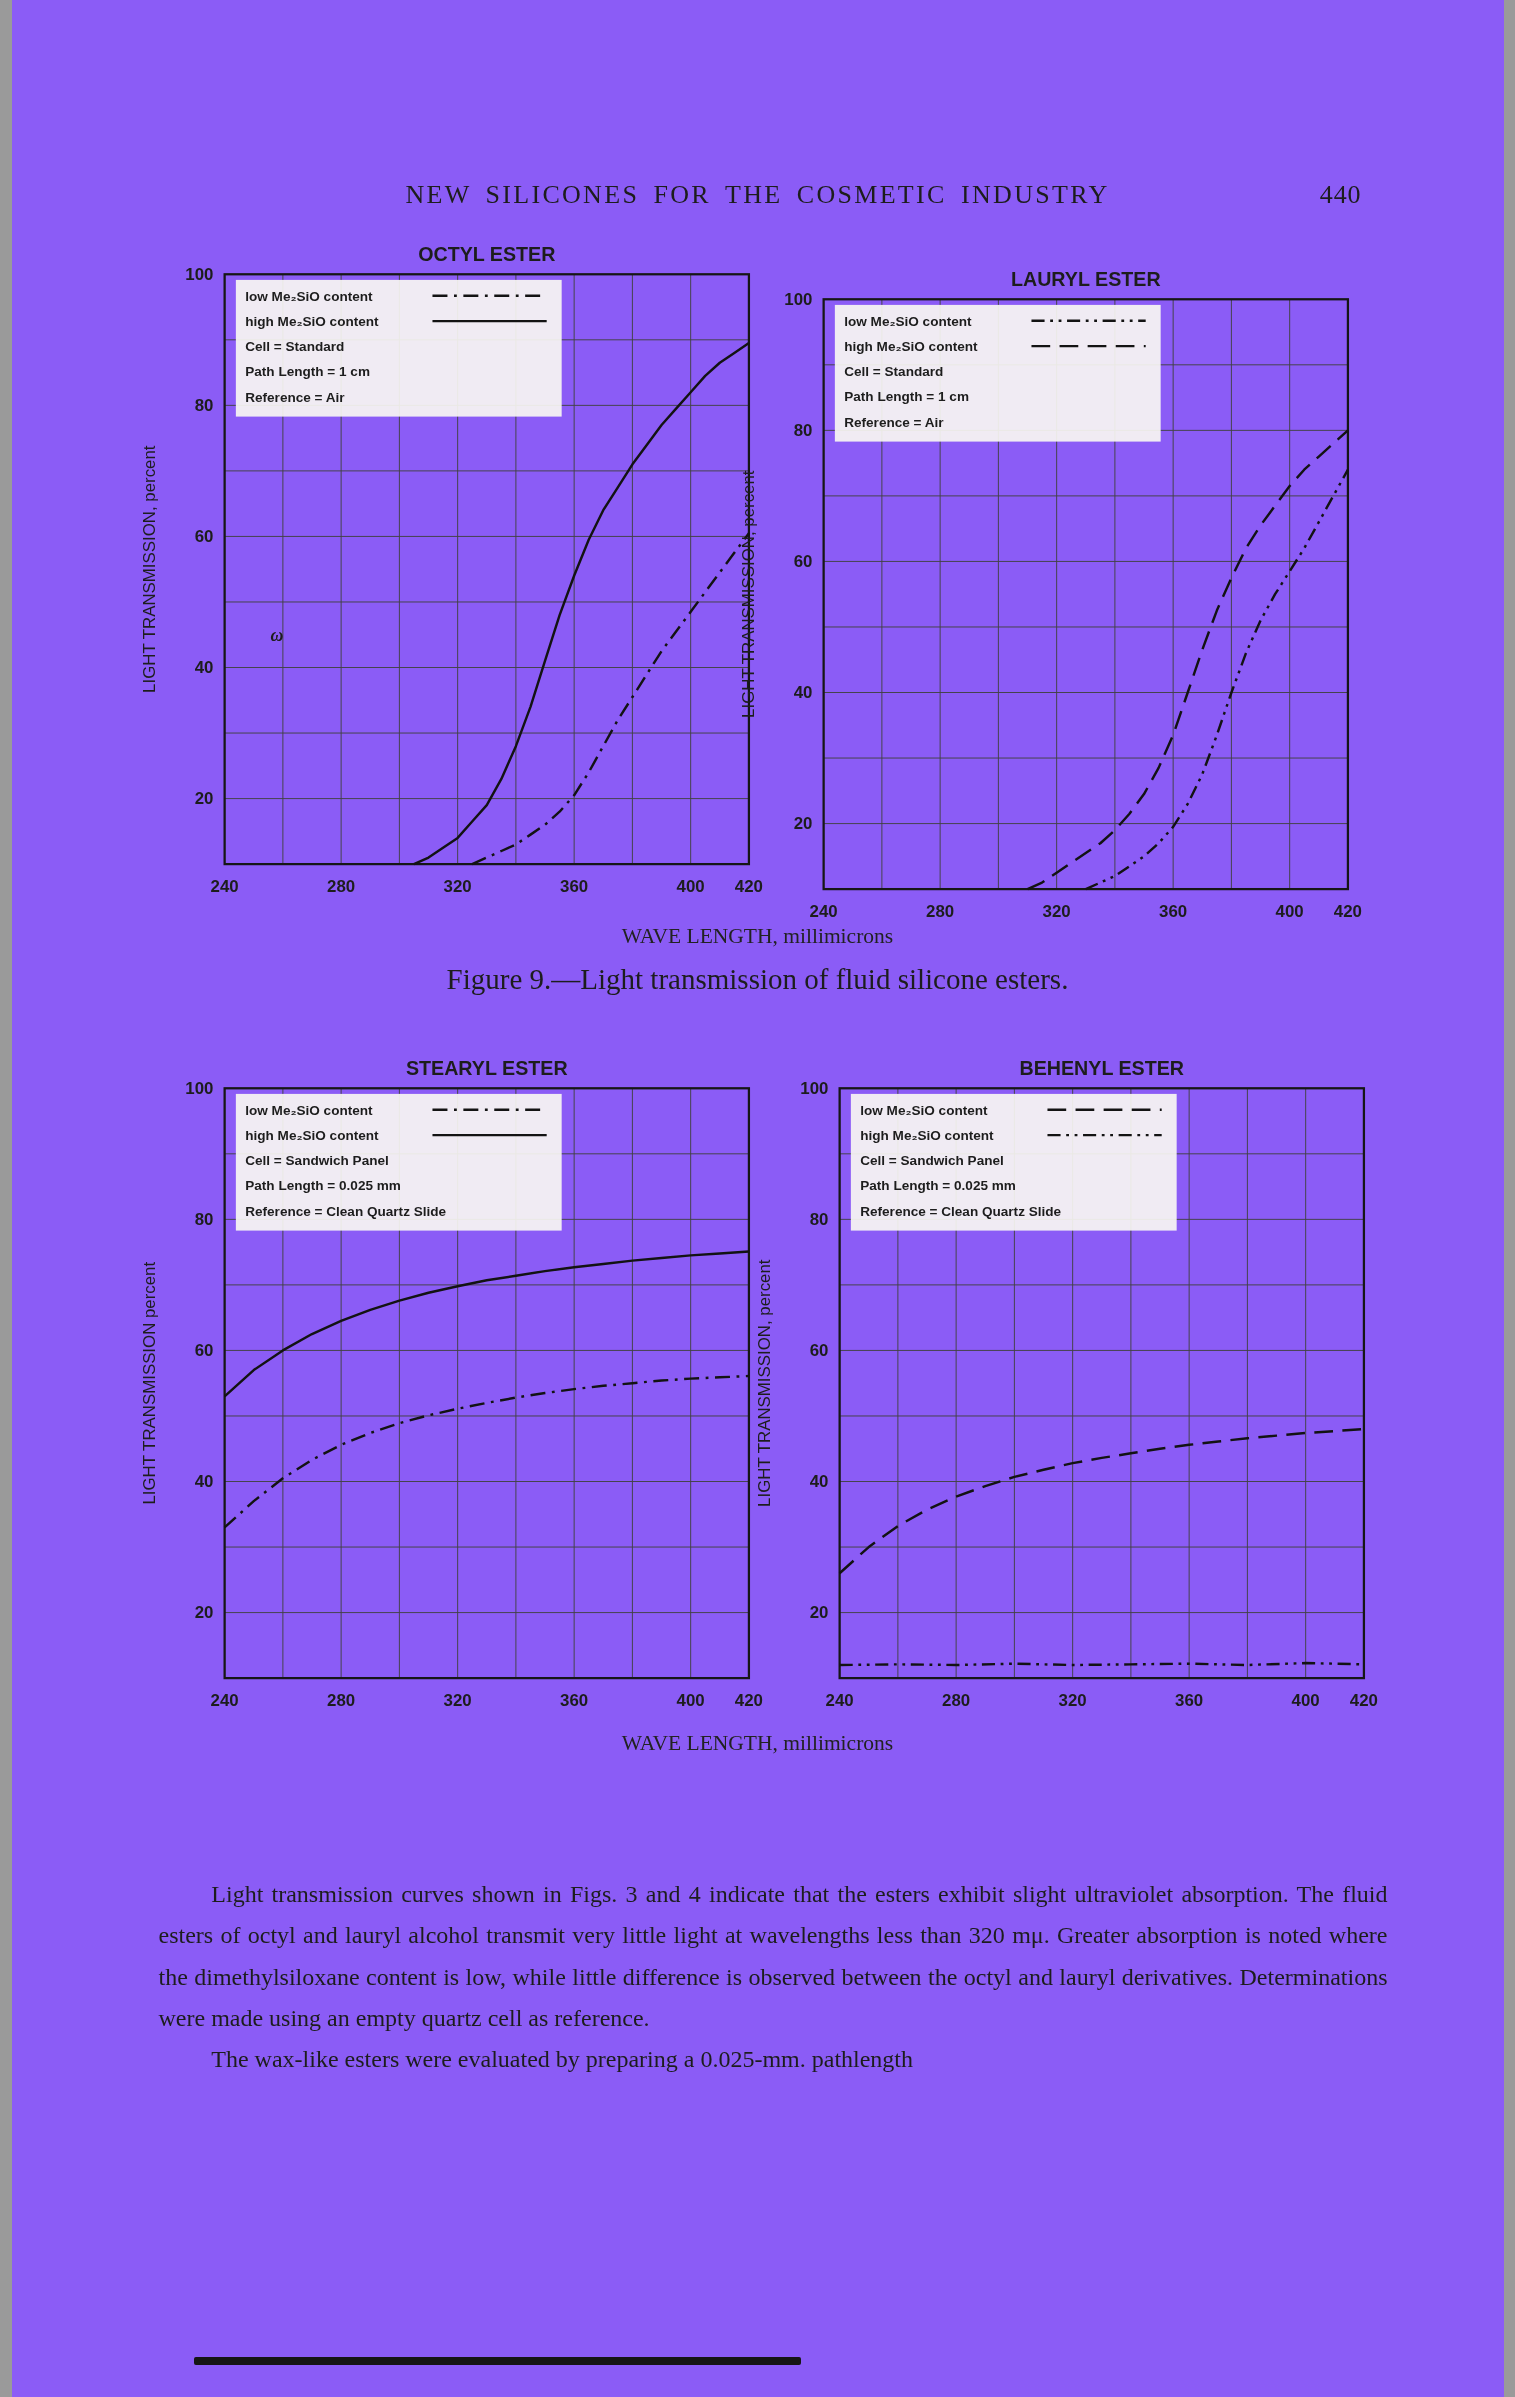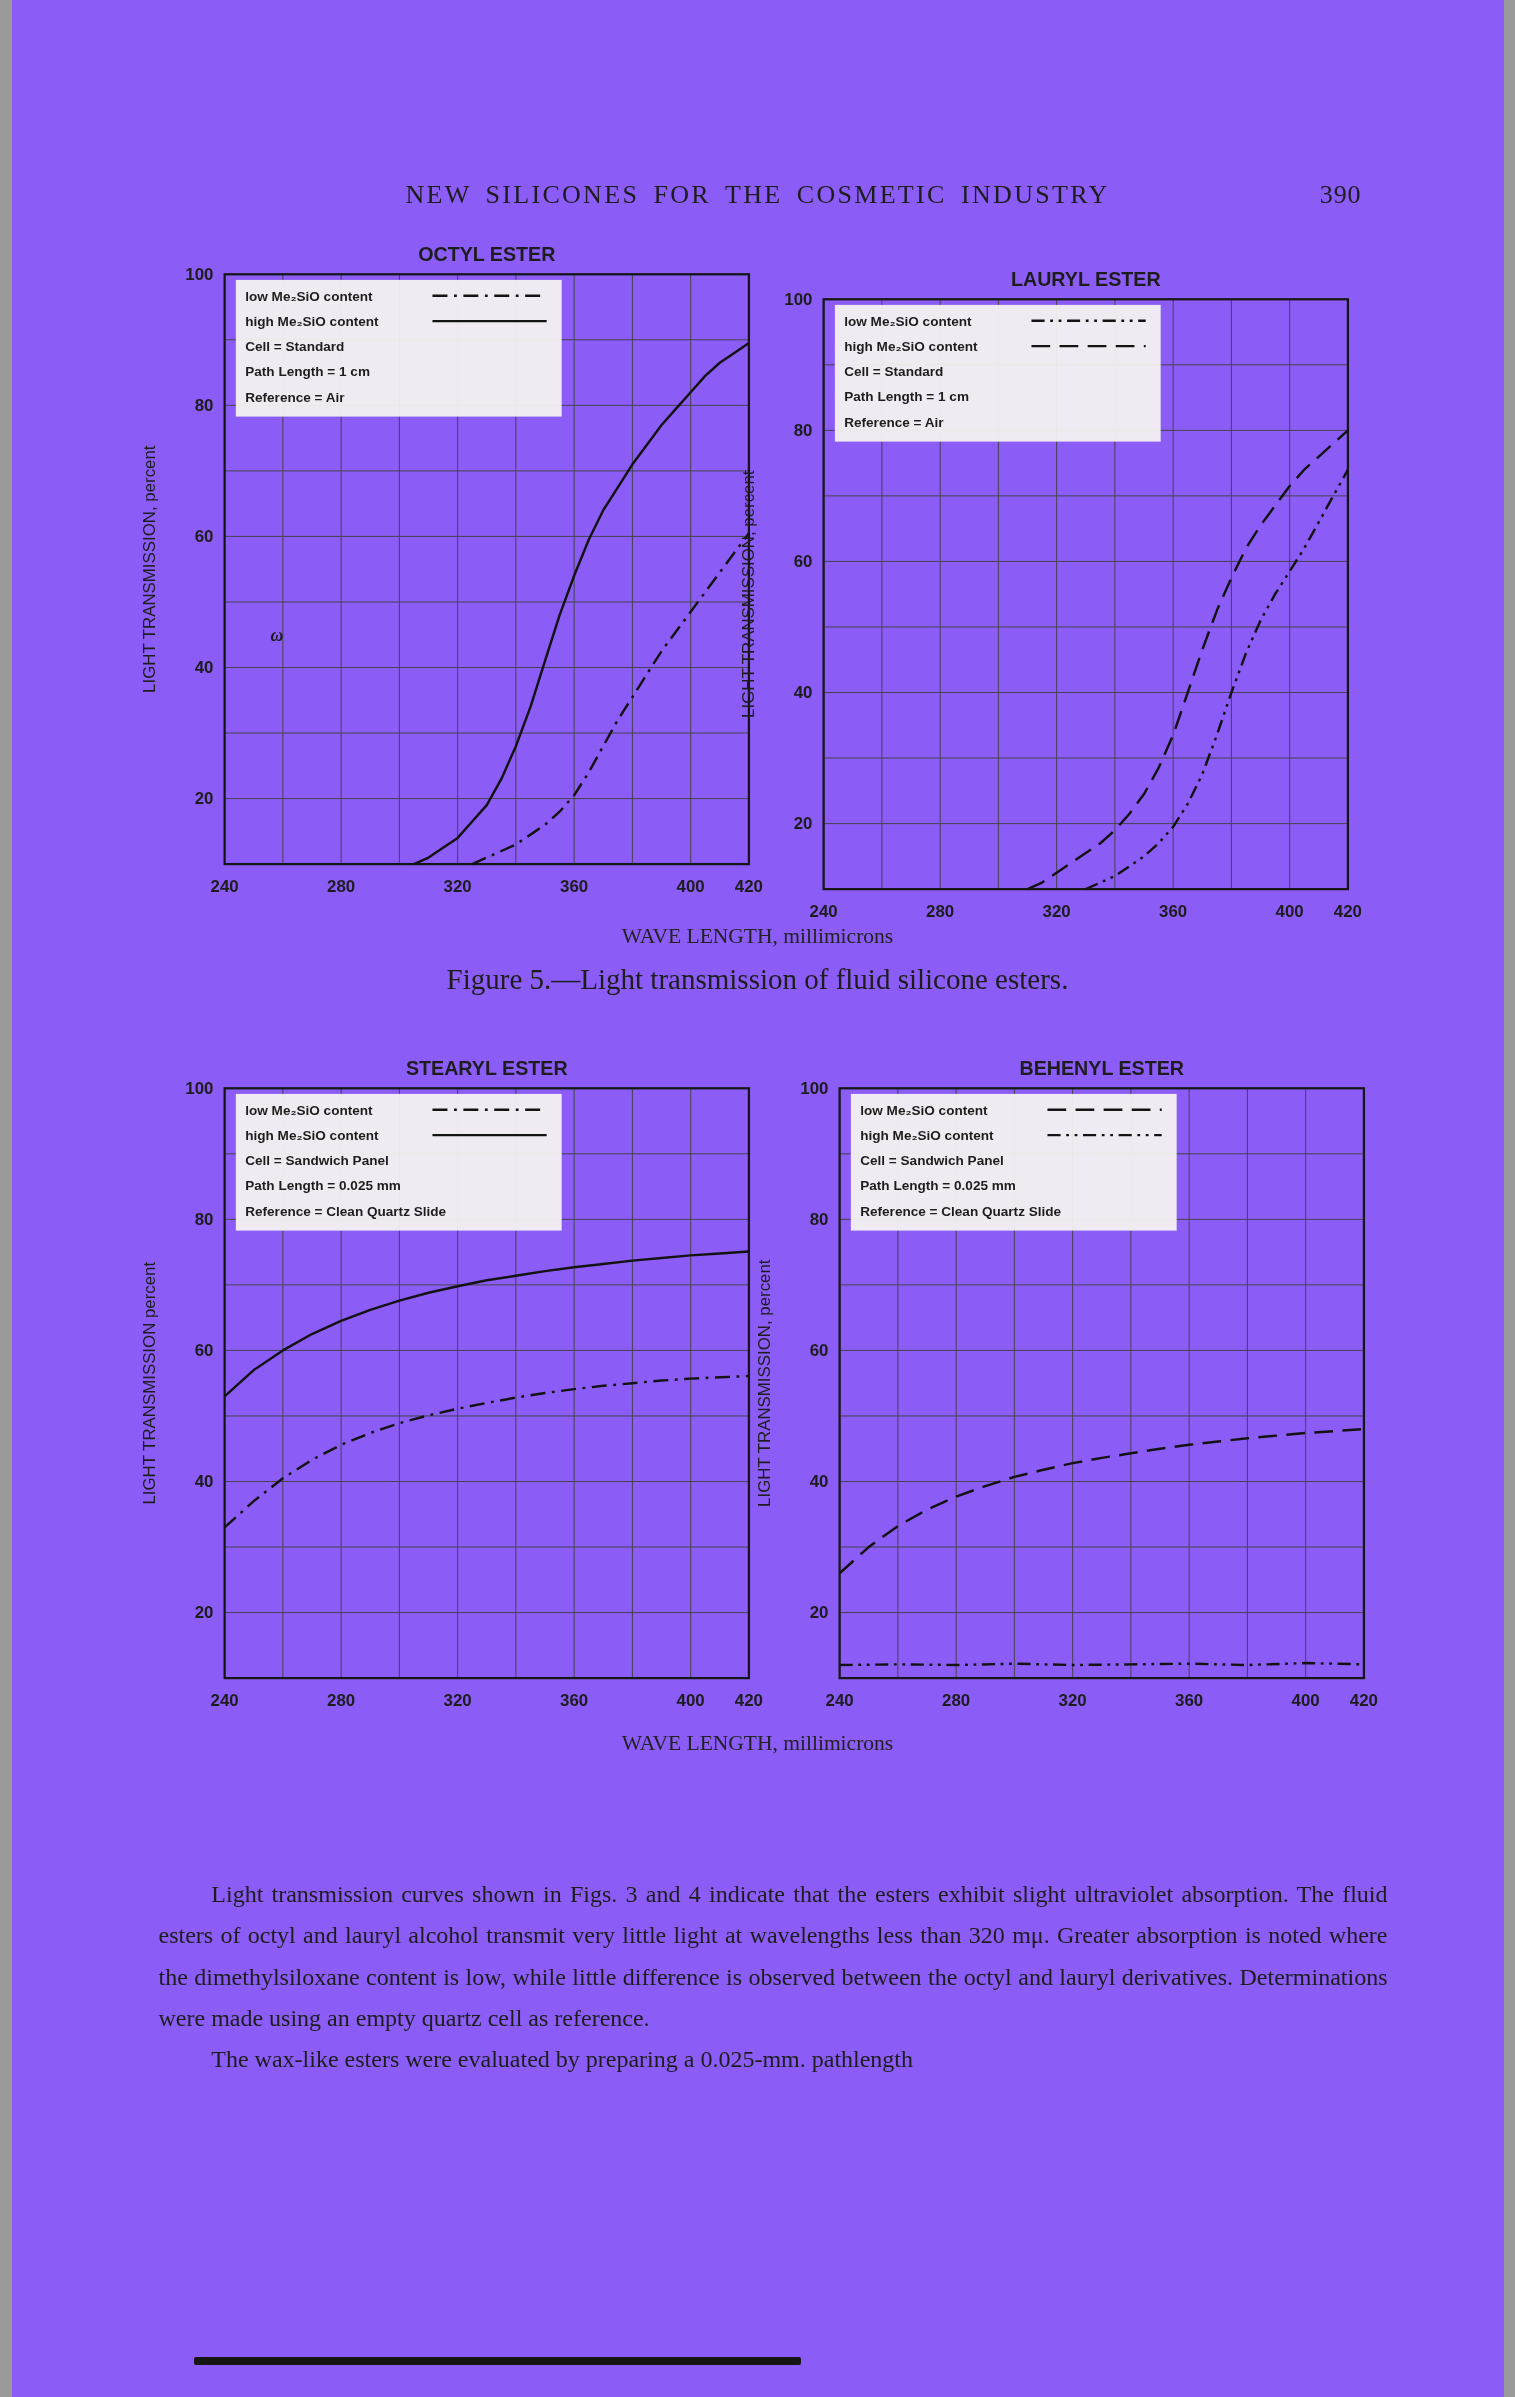--- a/index.html
+++ b/index.html
@@ -38,21 +38,21 @@
   .legback{fill:#f9f7f2;opacity:.92}
   .annot{font:italic bold 19px "Liberation Serif",serif}
 </style>
 </head>
 <body>
 
 <div class="page">
 
   <div class="header">
     <span>NEW SILICONES FOR THE COSMETIC INDUSTRY</span>
-    <span class="pnum">390</span>
+    <span class="pnum">440</span>
   </div>
 
   <div class="chart-host fig3-left"><svg width="646" height="693" viewBox="0 0 690 740">
         <text x="380" y="30" class="ctitle" text-anchor="middle">OCTYL ESTER</text>
         <g class="grid">
           <line x1="100" y1="44" x2="100" y2="674"></line>
           <line x1="162.22222222222223" y1="44" x2="162.22222222222223" y2="674"></line>
           <line x1="224.44444444444446" y1="44" x2="224.44444444444446" y2="674"></line>
           <line x1="286.66666666666663" y1="44" x2="286.66666666666663" y2="674"></line>
           <line x1="348.8888888888889" y1="44" x2="348.8888888888889" y2="674"></line>
@@ -152,21 +152,21 @@
           <text x="88" y="330" class="" text-anchor="end">60</text>
           <text x="88" y="190" class="" text-anchor="end">80</text>
           <text x="88" y="50" class="" text-anchor="end">100</text>
         </g>
         <text x="0" y="0" class="ylab" text-anchor="middle" transform="translate(26 359) rotate(-90)">LIGHT TRANSMISSION, percent</text>
         <polyline points="317.8,674.0 333.3,667.0 348.9,656.5 364.4,646.0 380.0,635.5 395.6,625.0 411.1,611.0 426.7,593.5 442.2,572.5 457.8,544.5 473.3,509.5 488.9,464.0 504.4,418.5 520.0,376.5 535.6,341.5 551.1,310.0 566.7,285.5 582.2,264.5 597.8,243.5 613.3,226.0 628.9,212.0 644.4,198.0 660.0,184.0" class="curve" stroke-dasharray="20,10"></polyline>
         <polyline points="380.0,674.0 395.6,667.0 411.1,660.0 426.7,649.5 442.2,639.0 457.8,625.0 473.3,607.5 488.9,583.0 504.4,551.5 520.0,509.5 535.6,464.0 551.1,422.0 566.7,387.0 582.2,359.0 597.8,334.5 613.3,310.0 628.9,282.0 644.4,254.0 660.0,226.0" class="curve" stroke-dasharray="14,6,3,6,3,6"></polyline>
       </svg></div>
 
   <div class="axis-caption" id="wave3">WAVE LENGTH, millimicrons</div>
-  <div class="fig-caption" id="cap3">Figure 5.—Light transmission of fluid silicone esters.</div>
+  <div class="fig-caption" id="cap3">Figure 9.—Light transmission of fluid silicone esters.</div>
 
   <div class="chart-host fig4-left"><svg width="646" height="693" viewBox="0 0 690 740">
         <text x="380" y="30" class="ctitle" text-anchor="middle">STEARYL ESTER</text>
         <g class="grid">
           <line x1="100" y1="44" x2="100" y2="674"></line>
           <line x1="162.22222222222223" y1="44" x2="162.22222222222223" y2="674"></line>
           <line x1="224.44444444444446" y1="44" x2="224.44444444444446" y2="674"></line>
           <line x1="286.66666666666663" y1="44" x2="286.66666666666663" y2="674"></line>
           <line x1="348.8888888888889" y1="44" x2="348.8888888888889" y2="674"></line>
           <line x1="411.11111111111114" y1="44" x2="411.11111111111114" y2="674"></line>

